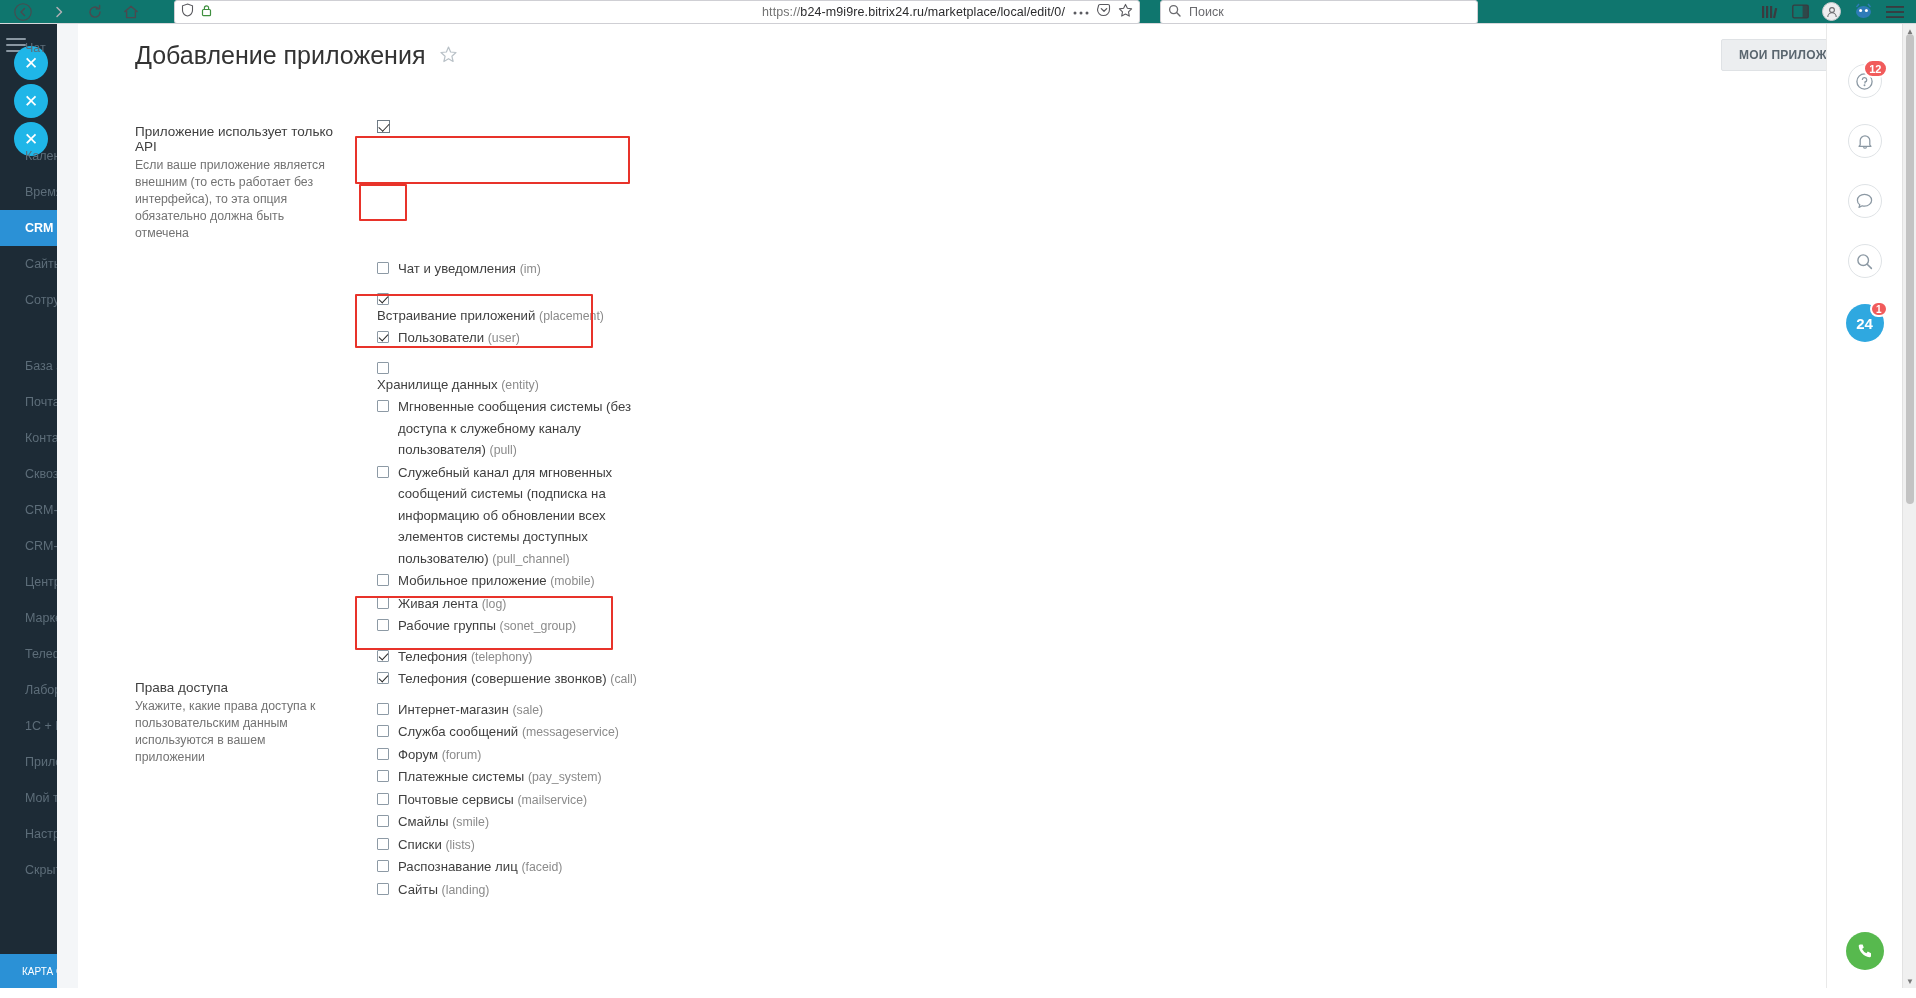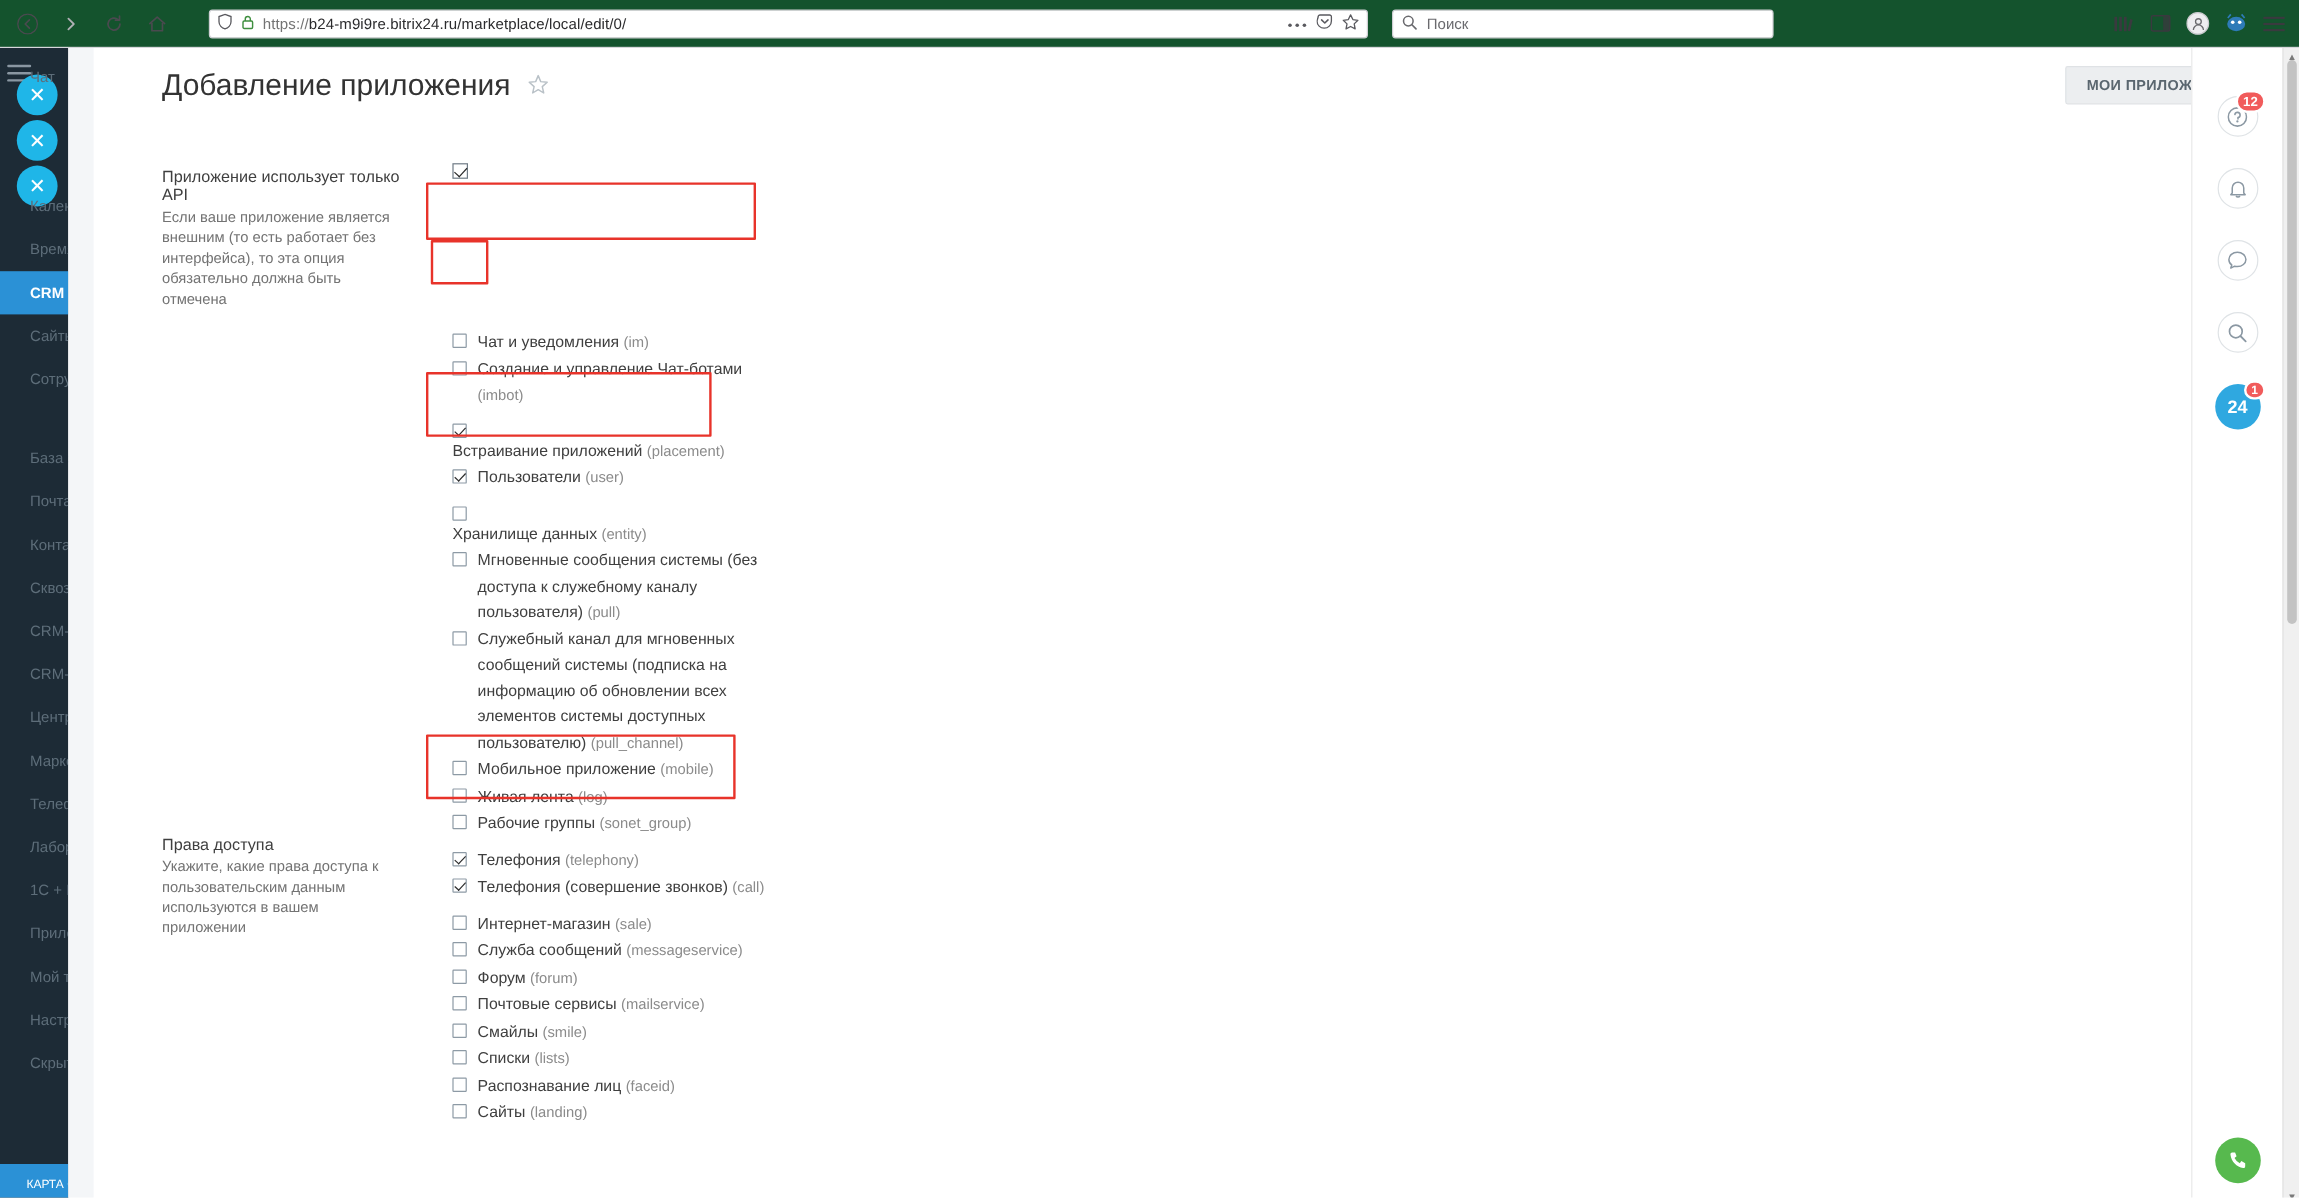--- a/index.html
+++ b/index.html
@@ -5,27 +5,28 @@
   * { box-sizing: border-box; }
   html, body {
     margin: 0; padding: 0;
     width: 1916px; height: 998px;
     overflow: hidden;
     font-family: "Liberation Sans", sans-serif;
     background: #ffffff;
   }
   
   .browser-bar {
-    height: 40px;
-    background: #14532d;
+    height: 24px;
+    background: #0f766e;
     border-bottom: 1px solid #d7d7db;
     display: flex;
     align-items: center;
     padding: 0 8px;
     gap: 6px;
+    text-align: right;
   }
   .nav-btn {
     width: 30px; height: 30px;
     display: flex; align-items: center; justify-content: center;
     border-radius: 3px;
     color: #4a4a4f;
     flex: none;
   }
   .nav-btn.disabled { color: #bcbcc1; }
   .nav-btn svg { display: block; }
@@ -564,24 +565,20 @@
 
       <div class="row" style="margin-top:16px;">
         <div class="label-col"></div>
         <div class="field-col">
 
           <div class="cb-line" style="margin-top:0px;">
             <div class="cb"></div>
             <div class="cb-text"><span>Чат и уведомления</span> <span class="cb-code">(im)</span></div>
           </div>
 
-          <div class="cb-line">
-            <div class="cb"></div>
-            <div class="cb-text"><span>Создание и управление Чат-ботами</span> <span class="cb-code">(imbot)</span></div>
-          </div>
 
           <div class="cb-line" style="margin-top:8px;flex-direction:column;">
             <div class="cb checked"></div>
             <div class="cb-text"><span>Встраивание приложений</span> <span class="cb-code">(placement)</span></div>
           </div>
 
           <div class="cb-line">
             <div class="cb checked"></div>
             <div class="cb-text"><span>Пользователи</span> <span class="cb-code">(user)</span></div>
           </div>
@@ -634,20 +631,24 @@
           <div class="cb-line">
             <div class="cb"></div>
             <div class="cb-text" style="max-width:280px;"><span>Служба сообщений</span> <span class="cb-code">(messageservice)</span></div>
           </div>
 
           <div class="cb-line">
             <div class="cb"></div>
             <div class="cb-text"><span>Форум</span> <span class="cb-code">(forum)</span></div>
           </div>
 
+          <div class="cb-line">
+            <div class="cb"></div>
+            <div class="cb-text"><span>Платежные системы</span> <span class="cb-code">(pay_system)</span></div>
+          </div>
 
           <div class="cb-line">
             <div class="cb"></div>
             <div class="cb-text"><span>Почтовые сервисы</span> <span class="cb-code">(mailservice)</span></div>
           </div>
 
 
           <div class="cb-line">
             <div class="cb"></div>
             <div class="cb-text"><span>Смайлы</span> <span class="cb-code">(smile)</span></div>

